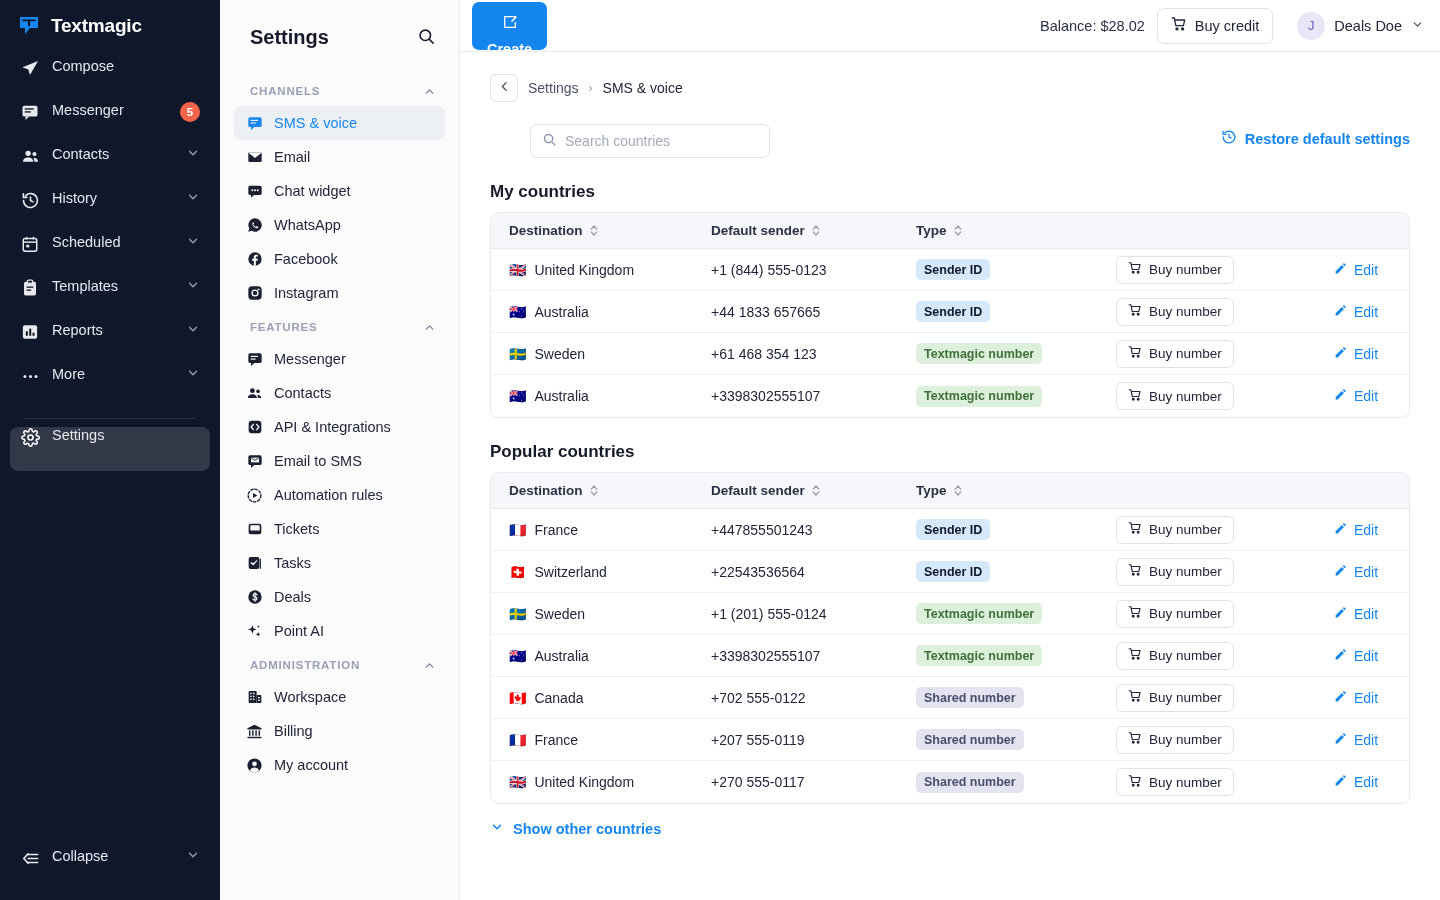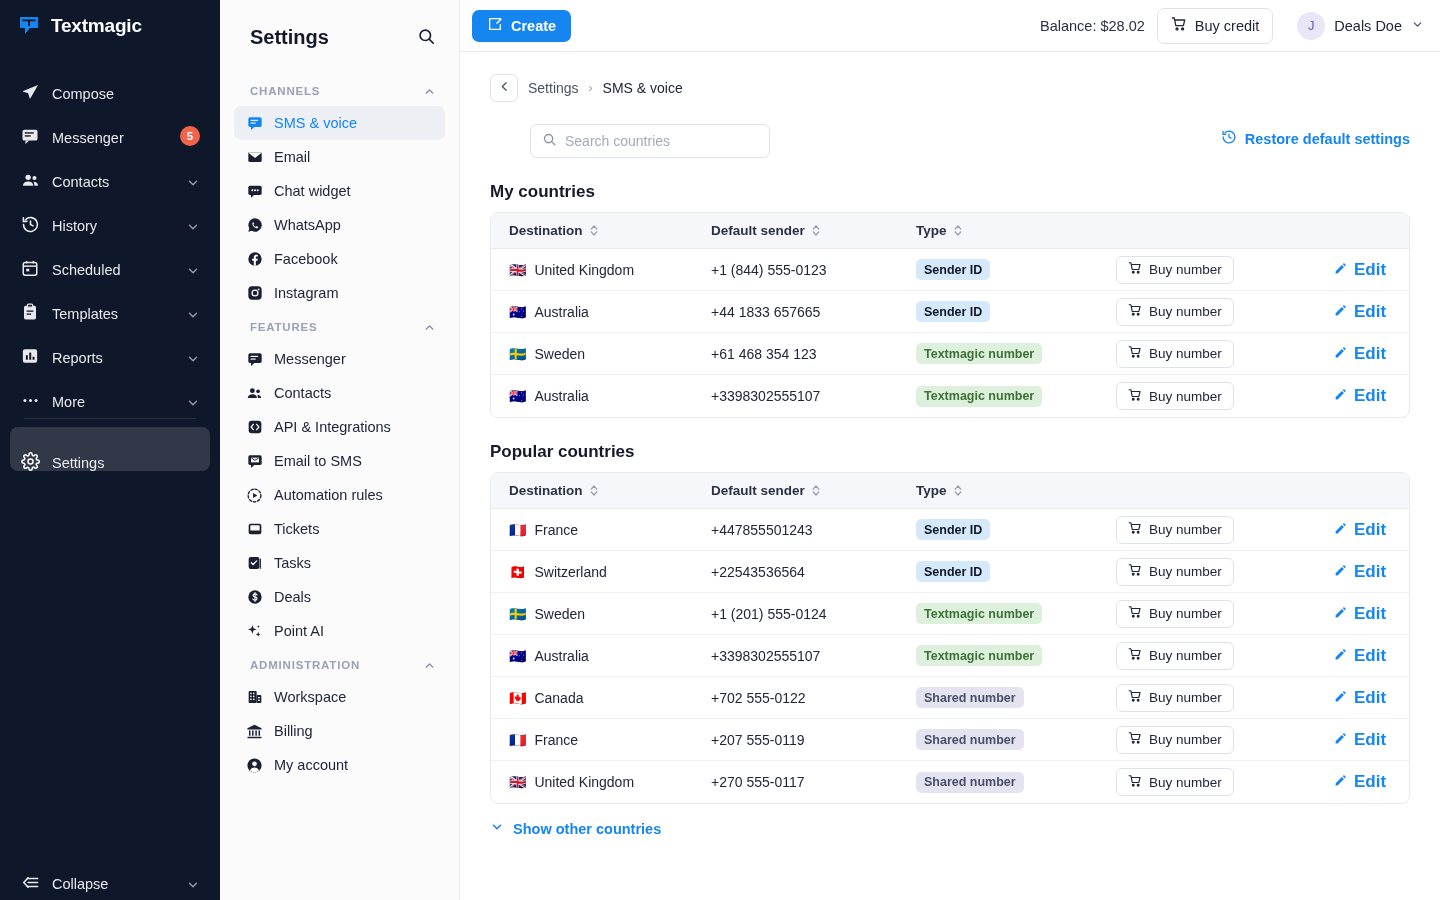--- a/index.html
+++ b/index.html
@@ -24,21 +24,21 @@
     height: 52px; display: flex; align-items: center; gap: 9px;
     padding: 0 0 0 18px;
   }
   .brand-logo { width: 24px; height: 24px; position: relative; display:block; }
   .brand-name {
     font-size: 19px; font-weight: 700; letter-spacing: -0.2px; color: #fff;
   }
   .nav-list { margin-top: 6px; }
   .nav-item {
     height: 44px; margin: 0 10px; padding: 0 10px;
-    display: flex; align-items: flex-end; gap: 12px;
+    display: flex; align-items: flex-start; gap: 12px;
     border-radius: 8px; cursor: pointer; position: relative;
   }
   .nav-item.active { background: #323847; }
   .nav-ico { width: 20px; height: 20px; display: flex; align-items: center; justify-content: center; flex: 0 0 20px; }
   .nav-ico svg { display: block; }
   .nav-label { font-size: 14.5px; color: #e7e9ee; flex: 1; }
   .nav-chev { width: 14px; height: 14px; opacity: .75; }
   .badge-count {
     background: #f2634a; color: #fff; font-size: 11.5px; font-weight: 600;
     min-width: 20px; height: 20px; border-radius: 10px;
@@ -80,23 +80,24 @@
 
   
   .main { flex: 1; height: 900px; display: flex; flex-direction: column; background:#fff; }
   .topbar {
     height: 52px; min-height: 52px; border-bottom: 1px solid #e8eaee;
     display: flex; align-items: center; padding: 0 16px 0 12px; gap: 12px;
     background: #fff;
   }
   .btn-create {
     background: #1586f0; color: #fff; border: none; border-radius: 7px;
-    height: 32px; padding: 12px 15px; font-size: 14.5px; font-weight: 600;
+    height: 48px; padding: 12px 15px; font-size: 14.5px; font-weight: 600;
     display: flex; align-items: center; gap: 8px; cursor: pointer;
     font-family: inherit;
+    flex-direction: column;
   }
   .topbar-spacer { flex: 1; }
   .balance { font-size: 14.5px; color: #2b3045; }
   .btn-buycredit {
     height: 36px; border: 1px solid #dfe2e9; background: #fff; border-radius: 7px;
     padding: 0 13px; display: flex; align-items: center; gap: 8px;
     font-size: 14.5px; color: #22263a; cursor: pointer; font-family: inherit;
   }
   .userbox { display: flex; align-items: center; gap: 9px; cursor: pointer; padding-left: 12px;}
   .avatar {
@@ -164,21 +165,21 @@
   .pill.senderid { background: #d6e9fb; color: #0f172a; }
   .pill.textmagic { background: #ddf0dc; color: #3d7138; }
   .pill.shared { background: #e3e4ef; color: #484e6b; }
   .btn-buy {
     height: 28px; border: 1px solid #dfe2e9; background: #fff; border-radius: 6px;
     padding: 0 11px; display: inline-flex; align-items: center; gap: 7px;
     font-size: 13.5px; color: #22263a; cursor: pointer; font-family: inherit;
   }
   .edit-link {
     display: inline-flex; align-items: center; gap: 7px; color: #1586f0;
-    font-size: 17px; font-weight: 700; cursor: pointer;
+    font-size: 14px; font-weight: 400; cursor: pointer;
   }
   .showmore {
     display: inline-flex; align-items: center; gap: 9px; color: #1586f0;
     font-size: 14.5px; font-weight: 600; cursor: pointer; margin-top: 16px;
   }
 </style>
 </head>
 <body>
 
 <div class="app">

